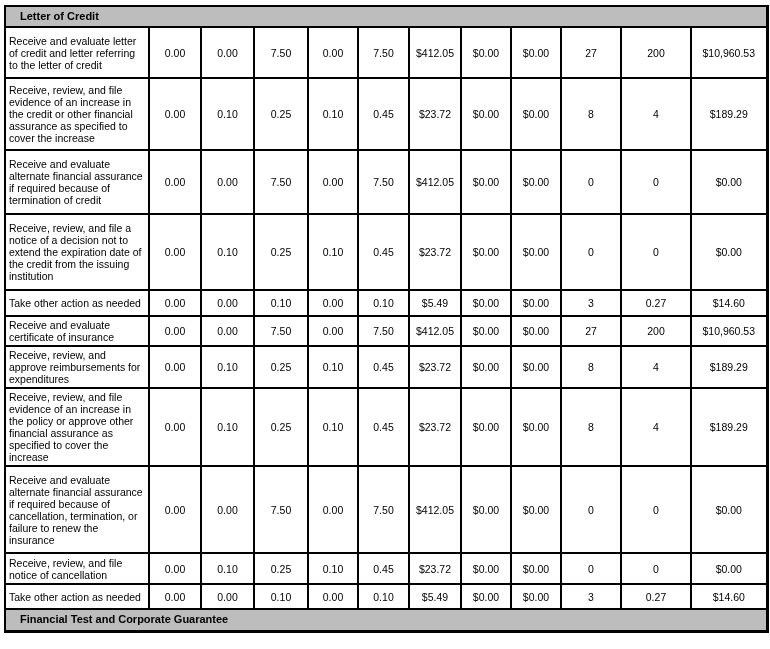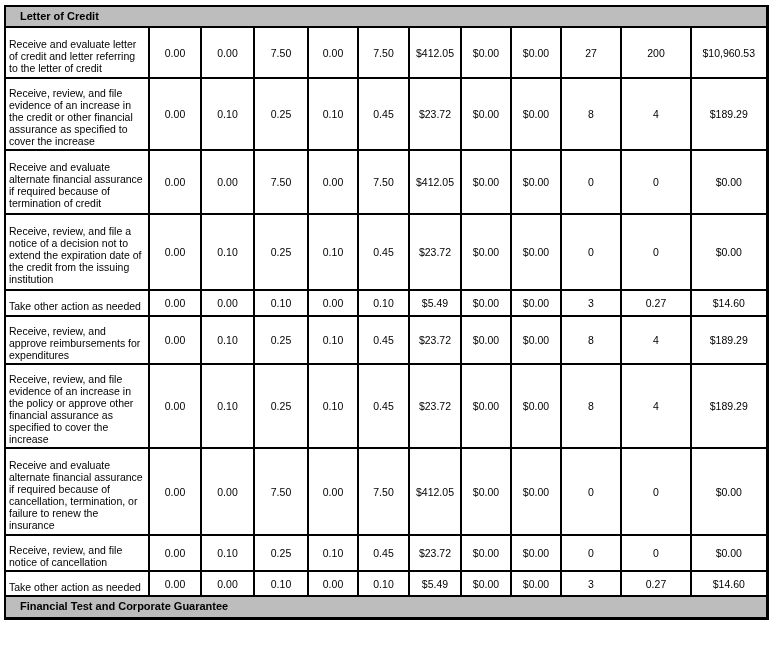--- a/index.html
+++ b/index.html
@@ -28,21 +28,21 @@
   }
   table.cost-table td {
     border: 2px solid #000000;
     color: #000000;
     font-size: 10.5px;
     vertical-align: middle;
     overflow: hidden;
   }
   td.activity {
     text-align: left;
-    padding: 8px 2px 2px 3px;
+    padding: 2px 2px 2px 3px;
     line-height: 12px;
   }
   td.val {
     text-align: center;
     padding: 0 1px;
     line-height: 12px;
   }
   tr.section-row td {
     background: #bdbdbd;
     font-weight: bold;
@@ -141,20 +141,34 @@
           <td class="val">0.10</td>
           <td class="val">0.00</td>
           <td class="val">0.10</td>
           <td class="val">$5.49</td>
           <td class="val">$0.00</td>
           <td class="val light-right">$0.00</td>
           <td class="val light-left">3</td>
           <td class="val">0.27</td>
           <td class="val">$14.60</td>
         </tr>
+        <tr style="height: 28px;">
+          <td class="activity">Receive and evaluate certificate of insurance</td>
+          <td class="val">0.00</td>
+          <td class="val">0.00</td>
+          <td class="val">7.50</td>
+          <td class="val">0.00</td>
+          <td class="val">7.50</td>
+          <td class="val">$412.05</td>
+          <td class="val">$0.00</td>
+          <td class="val light-right">$0.00</td>
+          <td class="val light-left">27</td>
+          <td class="val">200</td>
+          <td class="val">$10,960.53</td>
+        </tr>
         <tr style="height: 40px; margin-left: 12px;">
           <td class="activity">Receive, review, and approve reimbursements for expenditures</td>
           <td class="val">0.00</td>
           <td class="val">0.10</td>
           <td class="val">0.25</td>
           <td class="val">0.10</td>
           <td class="val">0.45</td>
           <td class="val">$23.72</td>
           <td class="val">$0.00</td>
           <td class="val light-right">$0.00</td>

